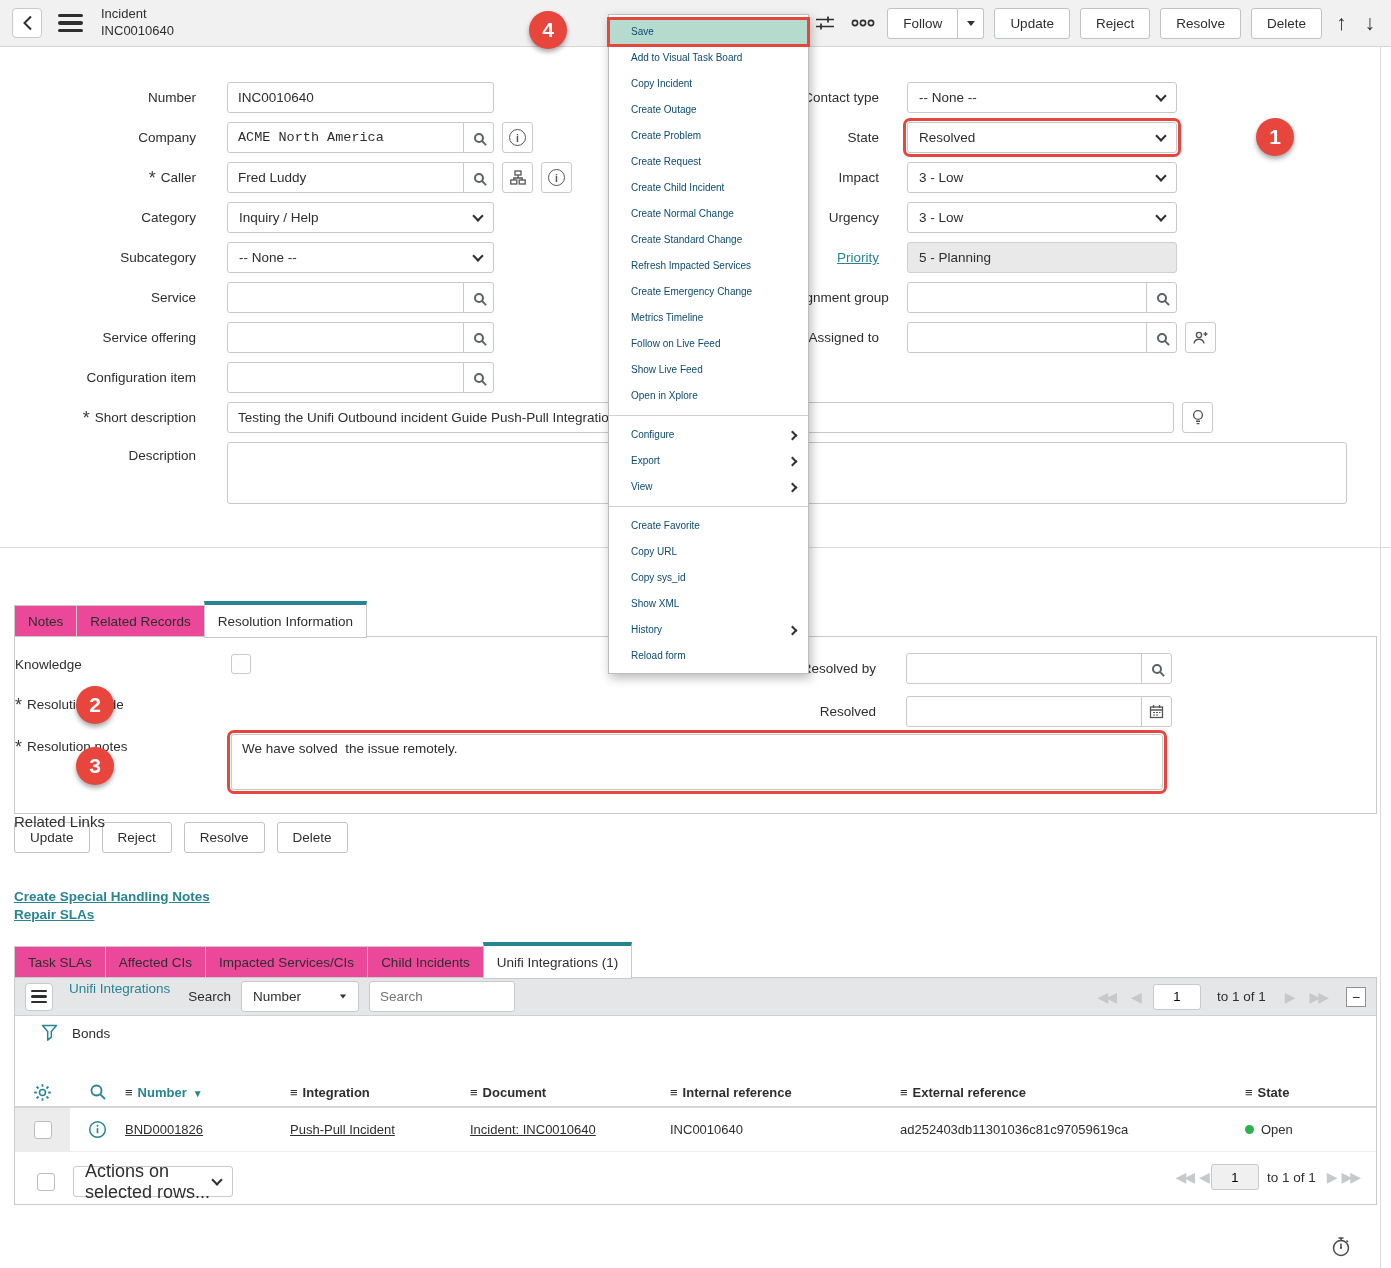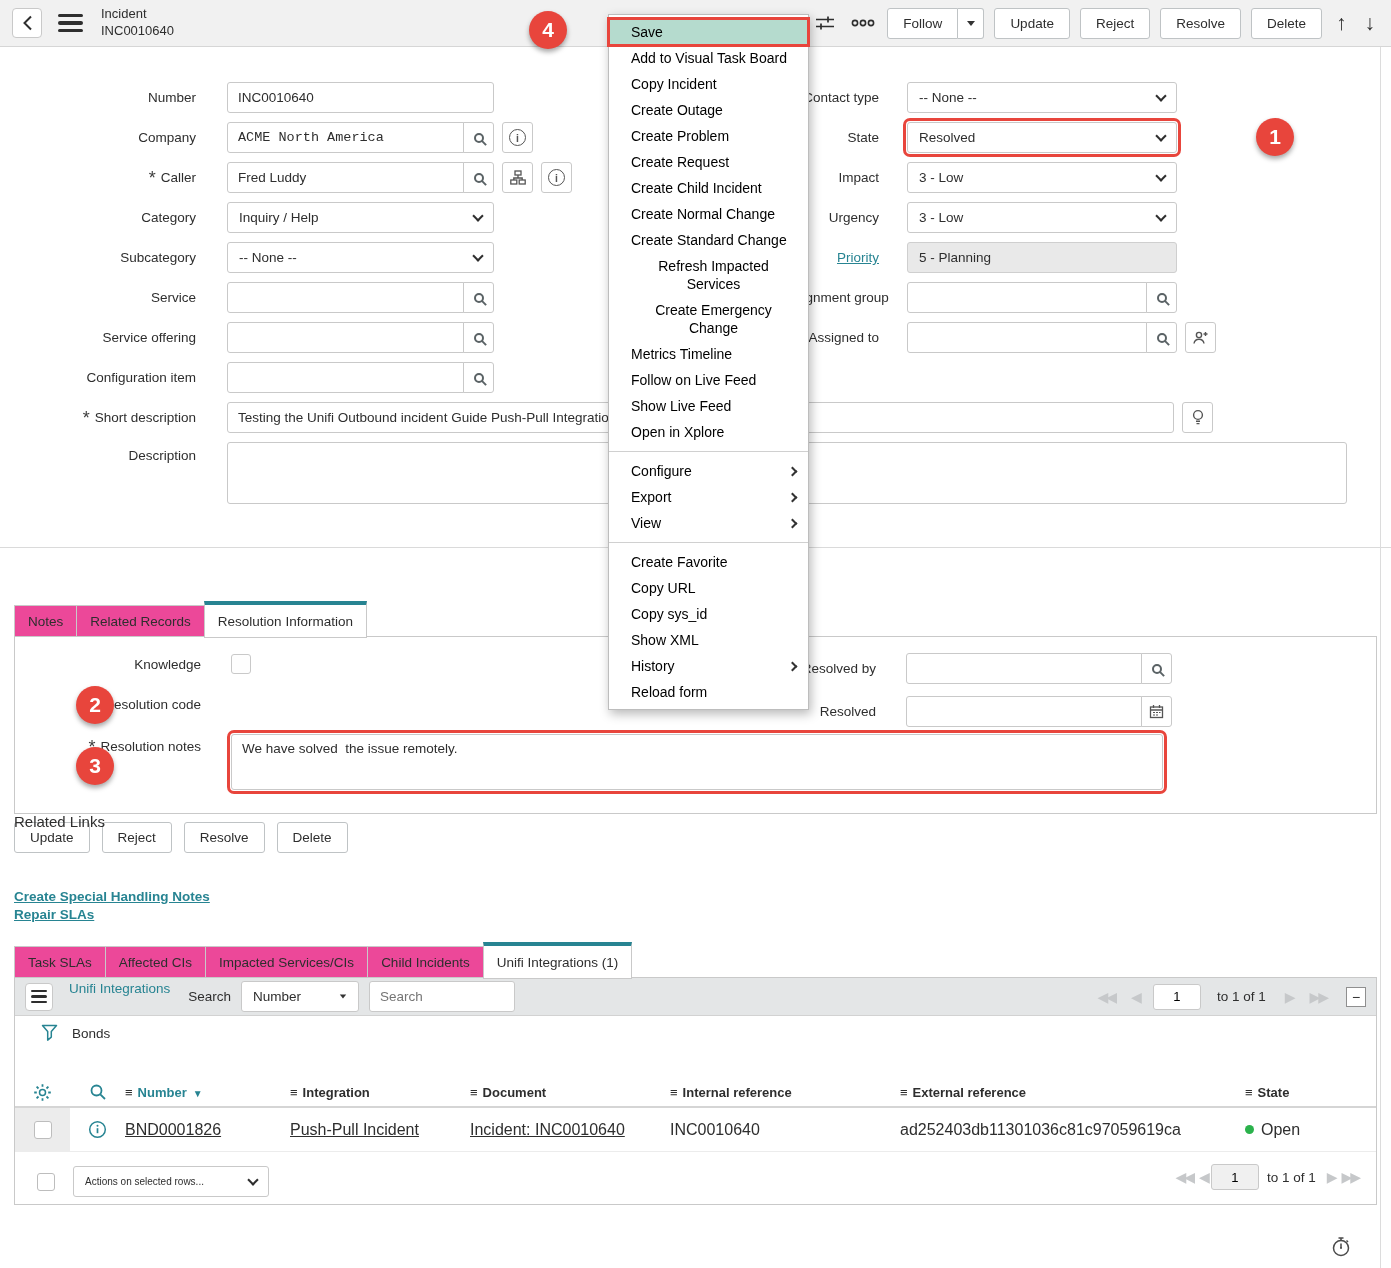--- a/index.html
+++ b/index.html
@@ -54,21 +54,21 @@
   .div1{position:absolute;top:547px;left:0;width:1391px;height:1px;background:#dadada;}
   .vline{position:absolute;top:47px;left:1380px;width:1px;height:1221px;background:#dcdcdc;}
   
   .tabstrip{position:absolute;display:flex;align-items:flex-end;z-index:3;}
   .tab{height:32px;display:flex;align-items:center;padding:0 13px;background:#ec4899;
     border:1px solid #c9c9c9;margin-right:-1px;font-size:13.5px;white-space:nowrap;}
   .tab.active{background:#fff;border-top:4px solid #278492;height:37px;margin-bottom:-1px;z-index:4;position:relative;}
   .sect{position:absolute;top:636px;left:14px;width:1363px;height:178px;border:1px solid #c9c9c9;background:#fff;}
   .secL{position:absolute;top:16px;left:0;}
   .secR{position:absolute;top:16px;left:766px;}
-  .slab{width:216px;text-align:right;padding-right:30px;font-size:13.5px;white-space:nowrap;}
+  .slab{width:216px;text-align:left;padding-right:30px;font-size:13.5px;white-space:nowrap;}
   .slabR{width:125px;text-align:right;padding-right:30px;font-size:13.5px;white-space:nowrap;}
   .cbx{width:20px;height:20px;border:1px solid #c9c9c9;border-radius:3px;background:#fefefe;}
   .ta{border:1px solid #c9c9c9;border-radius:3px;font-size:13.5px;padding:6px 10px;resize:none;
     font-family:"Liberation Sans",sans-serif;color:#2e2e2e;}
   .btnrow{position:absolute;top:822px;left:14px;display:flex;gap:12px;}
   .rlh{position:absolute;top:813px;left:14px;font-size:15px;}
   .rlink{position:absolute;left:14px;font-size:13.5px;color:#278492;font-weight:bold;}
   
   .listbox{position:absolute;top:977px;left:14px;width:1363px;height:228px;border:1px solid #c9c9c9;background:#fff;}
   .lhdr{height:38px;background:#e4e6e7;border-bottom:1px solid #d2d2d2;display:flex;align-items:center;padding:0 10px;gap:10px;}
@@ -78,33 +78,33 @@
   .pginp{width:48px;height:26px;border:1px solid #c9c9c9;border-radius:3px;text-align:center;font-size:13px;background:#fff;}
   .minbtn{width:20px;height:20px;border:1px solid #8f8f8f;background:#fff;display:flex;align-items:center;
     justify-content:center;font-size:14px;margin-left:6px;}
   .crumb{height:34px;display:flex;align-items:center;gap:14px;padding-left:26px;font-size:13.5px;}
   .cols{display:flex;align-items:center;height:30px;border-bottom:2px solid #d5d5d5;font-size:13px;font-weight:bold;margin-top:28px;}
   .c0{width:55px;flex:none;display:flex;justify-content:center;}
   .c1{width:55px;flex:none;display:flex;justify-content:center;}
   .c2{width:165px;flex:none;}.c3{width:180px;flex:none;}.c4{width:200px;flex:none;}
   .c5{width:230px;flex:none;}.c6{width:345px;flex:none;}.c7{flex:1;}
   .heq{font-weight:bold;font-size:13px;margin-right:5px;color:#2e2e2e;}
-  .drow{display:flex;align-items:stretch;height:44px;font-size:16px;border-bottom:1px solid #ececec;}
+  .drow{display:flex;align-items:stretch;height:44px;font-size:13px;border-bottom:1px solid #ececec;}
   .drow>div{display:flex;align-items:center;}
   .ckcell{background:#ececec;justify-content:center;}
   .cbx2{width:18px;height:18px;border:1px solid #bdbdbd;border-radius:3px;background:#fff;}
   .rowlink{color:#2e2e2e;text-decoration:underline;}
   .dot{width:9px;height:9px;border-radius:50%;background:#2bb24c;margin-right:7px;flex:none;}
   .acts{display:flex;align-items:center;gap:18px;margin:14px 0 0 22px;}
   .pgrow{position:absolute;right:14px;bottom:14px;display:flex;align-items:center;}
   .pginp2{background:#f0f0f0;}
   
   .menu{position:absolute;top:14px;left:608px;width:201px;background:#fff;border:1px solid #bdbdbd;
     box-shadow:2px 4px 10px rgba(0,0,0,.28);z-index:40;padding:4px 0;}
-  .mi{display:flex;align-items:center;padding:4px 12px 4px 22px;font-size:14px;line-height:18px;color:#000000;text-align:center;}
+  .mi{display:flex;align-items:center;padding:4px 12px 4px 22px;font-size:10px;line-height:18px;color:#0c4a6e;text-align:center;}
   .mi .sub{margin-left:auto;width:7px;height:7px;border-right:2px solid #333;border-top:2px solid #333;
     transform:rotate(45deg);}
   .mi.hl{background:#b5dbce;outline:3px solid #e8453c;outline-offset:-1px;}
   .msep{height:1px;background:#d0d0d0;margin:6px 0;}
   
   .ann{position:absolute;width:38px;height:38px;border-radius:50%;background:#e8453c;color:#fff;
     font-size:21px;font-weight:bold;display:flex;align-items:center;justify-content:center;
     box-shadow:0 3px 5px rgba(0,0,0,.35);z-index:60;}
   .stopwatch{position:absolute;left:1330px;top:1234px;}
 </style>
@@ -468,21 +468,21 @@
     <div class="c5">INC0010640</div>
     <div class="c6">ad252403db11301036c81c97059619ca</div>
     <div class="c7">
         <span class="dot"></span>
         <span>Open</span>
       </div>
   </div>
 
   <div class="acts">
     <div class="cbx2"></div>
-    <div class="sel" style="width:196px;font-size:10px">
+    <div class="sel" style="width:160px;font-size:18px">
       <span>Actions on selected rows...</span>
         <span class="chev"></span>
       </div>
   </div>
 
   <div class="pgrow">
     <span class="pgarr">◀◀</span>
     <span class="pgarr">◀</span>
     <input class="pginp pginp2" value="1" style="">
     <span style="font-size:13.5px;margin:0 8px">to 1 of 1</span>

